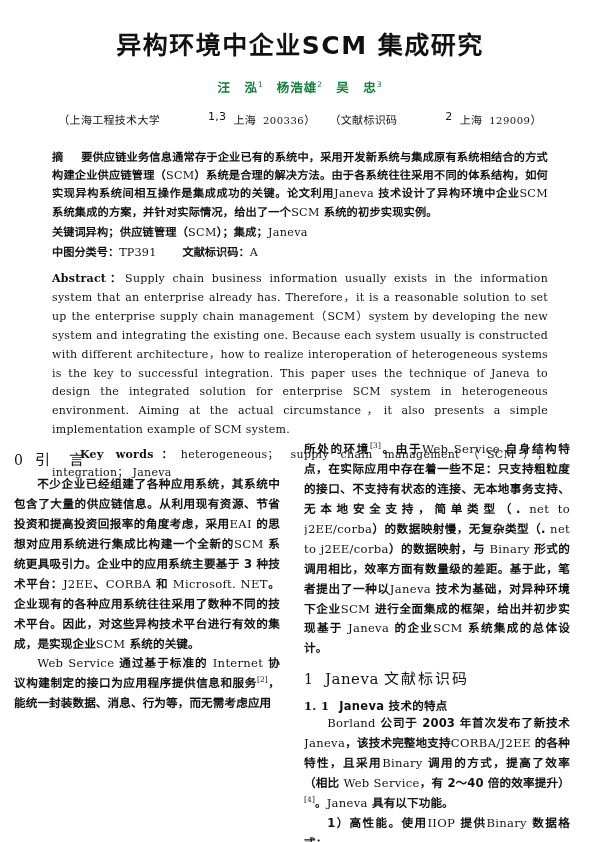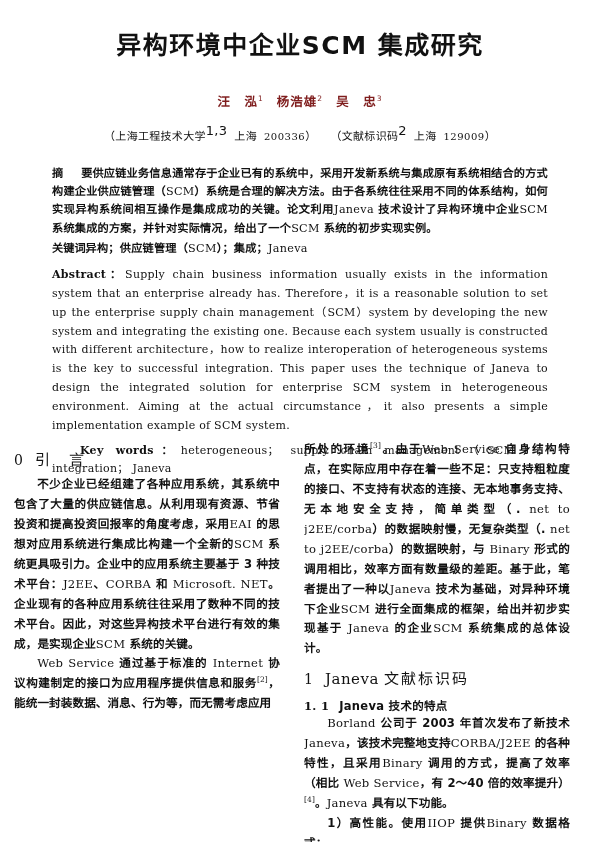--- a/index.html
+++ b/index.html
@@ -32,43 +32,44 @@
   .paper-title {
     font-family: "DejaVu Sans", "Liberation Sans", sans-serif;
     font-size: 25px;
     font-weight: 700;
     letter-spacing: 1.5px;
     line-height: 1.3;
     margin: 0;
     color: #111;
   }
   .authors {
-    margin-top: 28px;
+    margin-top: 14px;
     font-family: "DejaVu Sans", "Liberation Sans", sans-serif;
     font-size: 12.5px;
     font-weight: 700;
     letter-spacing: 1px;
-    color: #7f1d1d;
+    color: #15803d;
   }
   .authors .sup {
     font-size: 7.5px;
     vertical-align: super;
     font-weight: 400;
   }
   .authors .gap { display:inline-block; width: 13px; }
   .affils {
     margin-top: 14px;
     font-size: 11px;
     font-family: "DejaVu Sans", "Liberation Sans", sans-serif;
     letter-spacing: 0.3px;
     color: #111;
   }
   .affils .sup {
-    font-size: 13px;
+    font-size: 11px;
     vertical-align: super;
+    margin-left: 48px;
   }
   .affils .num {
     font-family: "DejaVu Serif", "Liberation Serif", serif;
     font-size: 10px;
     letter-spacing: 0.5px;
   }
   .affils .sep { display:inline-block; width: 14px; }
   .affils .sp  { display:inline-block; width: 7px; }
 
   
@@ -219,20 +220,23 @@
   <div class="abstract-block">
 
     <div class="abs-cn">
       <span class="lbl"><span>摘</span><span class="wsp-lg"></span><span>要</span></span><span class="wsp-lg"></span><span class="cn-text"><span>供应链业务信息通常存于企业已有的系统中，采用开发新系统与集成原有系统相结合的方式构建企业供应链管理（<span class="en-in">SCM</span>）系统是合理的解决方法。由于各系统往往采用不同的体系结构，如何实现异构系统间相互操作是集成成功的关键。论文利用<span class="en-in">Janeva</span> 技术设计了异构环境中企业<span class="en-in">SCM</span> 系统集成的方案，并针对实际情况，给出了一个<span class="en-in">SCM</span> 系统的初步实现实例。</span></span>
     </div>
 
     <div class="kw-line">
       <span class="lbl">关键词</span><span class="wsp-lg"></span><span class="cn-text"><span>异构；供应链管理（<span class="en-in">SCM</span>）；集成；<span class="en-in">Janeva</span></span></span>
     </div>
 
+    <div class="clc-line">
+      <span class="lbl">中图分类号：</span><span class="serif-inline">TP391</span><span class="gap-mid"></span><span class="lbl">文献标识码：</span><span class="serif-inline">A</span>
+    </div>
 
     <div class="abstract-en">
       <b>Abstract：</b><span>Supply chain business information usually exists in the information system that an enterprise already has. Therefore，it is a reasonable solution to set up the enterprise supply chain management（SCM）system by developing the new system and integrating the existing one. Because each system usually is constructed with different architecture，how to realize interoperation of heterogeneous systems is the key to successful integration. This paper uses the technique of Janeva to design the integrated solution for enterprise SCM system in heterogeneous environment. Aiming at the actual circumstance，it also presents a simple implementation example of SCM system.</span>
     </div>
 
     <div class="kw-en">
       <b>Key words：</b><span>heterogeneous； supply chain management（SCM）； integration； Janeva</span>
     </div>
 
   </div>

